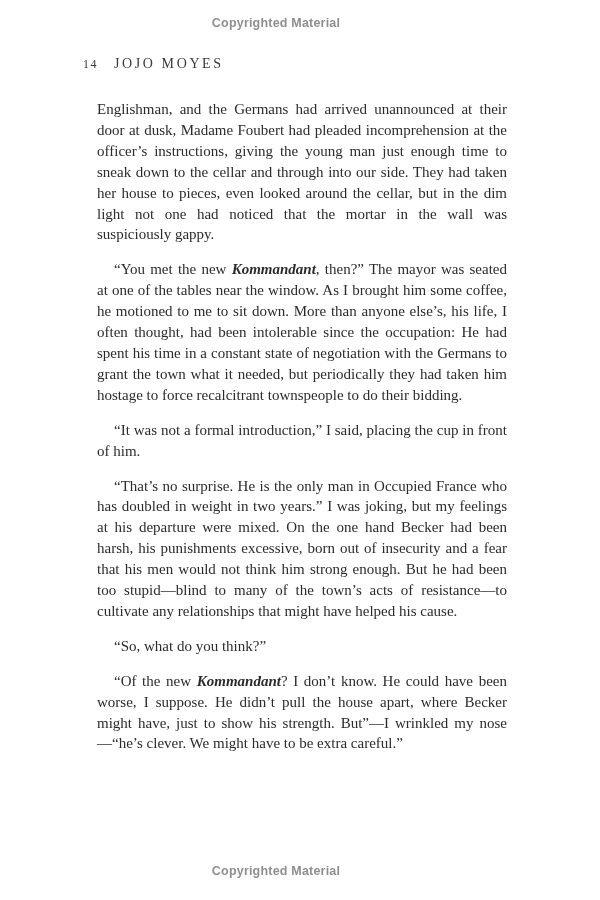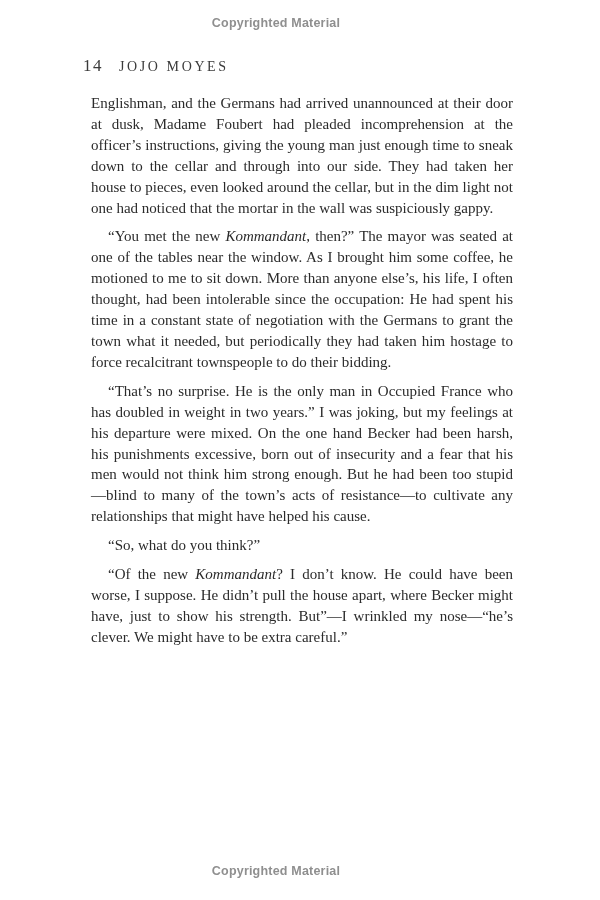--- a/index.html
+++ b/index.html
@@ -24,53 +24,54 @@
   .copyright-bottom { top: 864px; }
   .running-header {
     position: absolute;
     left: 83px; top: 56px;
     width: 438px;
     color: #3a3a3a;
     display: flex;
     align-items: baseline;
   }
   .page-number {
-    font-size: 17px;
+    font-size: 12px;
     letter-spacing: 1.5px;
     margin-right: 16px;
   }
   .running-head {
     font-size: 14px;
     letter-spacing: 2.6px;
     text-transform: uppercase;
   }
   .page-body {
     position: absolute;
     left: 83px; top: 85px;
     width: 438px;
     font-size: 15px;
     line-height: 20.9px;
     color: #2b2b2b;
     text-align: justify;
   }
-  .page-body p { margin: 8px; padding: 0; }
+  .page-body p { margin: 14px; padding: 0; }
   .page-body p.indent { text-indent: 17px; }
-  .italic { font-style: italic; }
+  .italic { font-style: italic; font-weight: bold; }
 </style>
 </head>
 <body>
 
 <div class="copyright-bar copyright-top">Copyrighted Material</div>
 
 <div class="running-header">
   <span class="page-number">14</span>
   <span class="running-head">JOJO MOYES</span>
 </div>
 
 <main class="page-body">
     <p><span>Englishman, and the Germans had arrived unannounced at their door at dusk, Madame Foubert had pleaded incomprehension at the officer’s instructions, giving the young man just enough time to sneak down to the cellar and through into our side. They had taken her house to pieces, even looked around the cellar, but in the dim light not one had noticed that the mortar in the wall was suspiciously gappy.</span></p>
     <p class="indent"><span>“You met the new </span><span class="italic">Kommandant</span><span>, then?” The mayor was seated at one of the tables near the window. As I brought him some coffee, he motioned to me to sit down. More than anyone else’s, his life, I often thought, had been intolerable since the occupation: He had spent his time in a constant state of negotiation with the Germans to grant the town what it needed, but periodically they had taken him hostage to force recalcitrant townspeople to do their bidding.</span></p>
+    <p class="indent"><span>“It was not a formal introduction,” I said, placing the cup in front of him.</span></p>
     <p class="indent"><span>“That’s no surprise. He is the only man in Occupied France who has doubled in weight in two years.” I was joking, but my feelings at his departure were mixed. On the one hand Becker had been harsh, his punishments excessive, born out of insecurity and a fear that his men would not think him strong enough. But he had been too stupid—blind to many of the town’s acts of resistance—to cultivate any relationships that might have helped his cause.</span></p>
     <p class="indent"><span>“So, what do you think?”</span></p>
     <p class="indent"><span>“Of the new </span><span class="italic">Kommandant</span><span>? I don’t know. He could have been worse, I suppose. He didn’t pull the house apart, where Becker might have, just to show his strength. But”—I wrinkled my nose—“he’s clever. We might have to be extra careful.”</span></p>
   </main>
 
 <div class="copyright-bar copyright-bottom">Copyrighted Material</div>
 
 </body></html>

